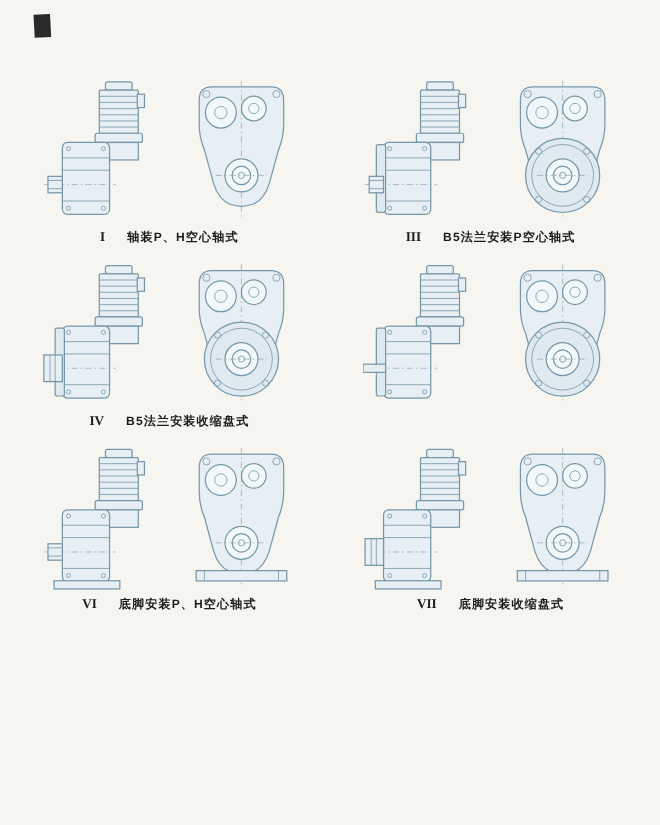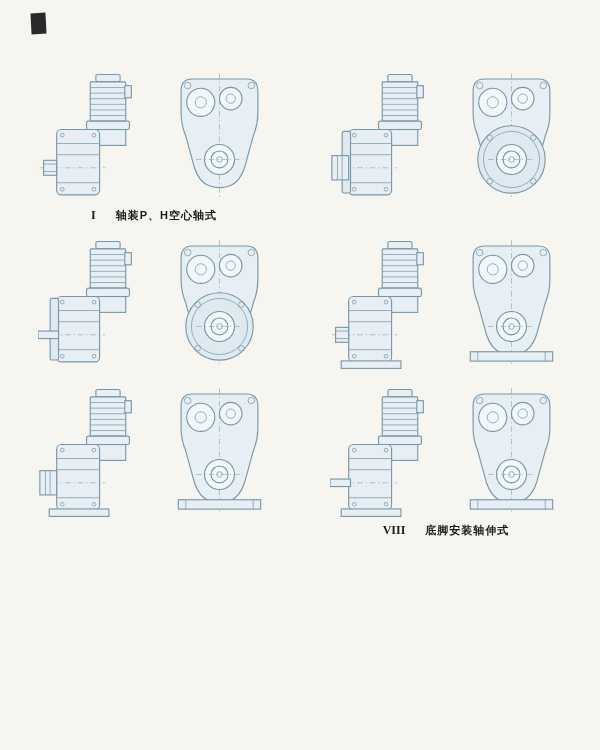--- a/index.html
+++ b/index.html
@@ -123,35 +123,56 @@
           <use href="#fv-topcircles"></use>
           <use href="#fv-output"></use>
         </svg>
       </div>
       <div class="caption">
         <span class="numeral">I</span><span>轴装P、H空心轴式</span>
       </div>
     </section>
 
 
+    <section class="panel">
+      <div class="figs">
+        <svg class="fig" width="112" height="134" viewBox="0 0 120 142">
+          <use href="#sv-body"></use>
+          <use href="#sv-flangeplate"></use>
+          <use href="#sv-hollow"></use>
+        </svg>
+        <svg class="fig" width="103" height="134" viewBox="0 0 110 142">
+          <use href="#fv-body"></use>
+          <use href="#fv-flange"></use>
+          <use href="#fv-topcircles"></use>
+          <use href="#fv-output"></use>
+        </svg>
+      </div>
+      <div class="caption">
+        <span class="numeral">III</span><span>B5法兰安装P空心轴式</span>
+      </div>
+    </section>
 
     <section class="panel">
       <div class="figs">
         <svg class="fig" width="112" height="134" viewBox="0 0 120 142">
           <use href="#sv-body"></use>
           <use href="#sv-flangeplate"></use>
           <use href="#sv-shrink"></use>
         </svg>
         <svg class="fig" width="103" height="134" viewBox="0 0 110 142">
           <use href="#fv-body"></use>
           <use href="#fv-flange"></use>
           <use href="#fv-topcircles"></use>
           <use href="#fv-output"></use>
         </svg>
       </div>
+      <div class="caption">
+        <span class="numeral">IV</span><span>B5法兰安装收缩盘式</span>
+      </div>
     </section>
 
     <section class="panel">
       <div class="figs">
         <svg class="fig" width="112" height="134" viewBox="0 0 120 142">
           <use href="#sv-body"></use>
           <use href="#sv-flangeplate"></use>
           <use href="#sv-shaft"></use>
         </svg>
         <svg class="fig" width="103" height="134" viewBox="0 0 110 142">
@@ -170,51 +191,39 @@
           <use href="#sv-hollow"></use>
           <use href="#sv-foot"></use>
         </svg>
         <svg class="fig" width="103" height="134" viewBox="0 0 110 142">
           <use href="#fv-body"></use>
           <use href="#fv-foot"></use>
           <use href="#fv-topcircles"></use>
           <use href="#fv-output"></use>
         </svg>
       </div>
+      <div class="caption">
+        <span class="numeral">VI</span><span>底脚安装P、H空心轴式</span>
+      </div>
     </section>
 
     <section class="panel">
       <div class="figs">
         <svg class="fig" width="112" height="134" viewBox="0 0 120 142">
           <use href="#sv-body"></use>
           <use href="#sv-shrink"></use>
           <use href="#sv-foot"></use>
         </svg>
         <svg class="fig" width="103" height="134" viewBox="0 0 110 142">
           <use href="#fv-body"></use>
           <use href="#fv-foot"></use>
           <use href="#fv-topcircles"></use>
           <use href="#fv-output"></use>
         </svg>
       </div>
-    </section>
-
-    <section class="panel">
-      <div class="figs">
-        <svg class="fig" width="112" height="134" viewBox="0 0 120 142">
-          <use href="#sv-body"></use>
-          <use href="#sv-shaft"></use>
-          <use href="#sv-foot"></use>
-        </svg>
-        <svg class="fig" width="103" height="134" viewBox="0 0 110 142">
-          <use href="#fv-body"></use>
-          <use href="#fv-foot"></use>
-          <use href="#fv-topcircles"></use>
-          <use href="#fv-output"></use>
-        </svg>
-      </div>
-      <div class="caption">
-        <span class="numeral">VIII</span><span>底脚安装轴伸式</span>
-      </div>
-    </section>
+      <div class="caption">
+        <span class="numeral">VII</span><span>底脚安装收缩盘式</span>
+      </div>
+    </section>
+
 
   </div>
 </div>
 
 </body></html>

